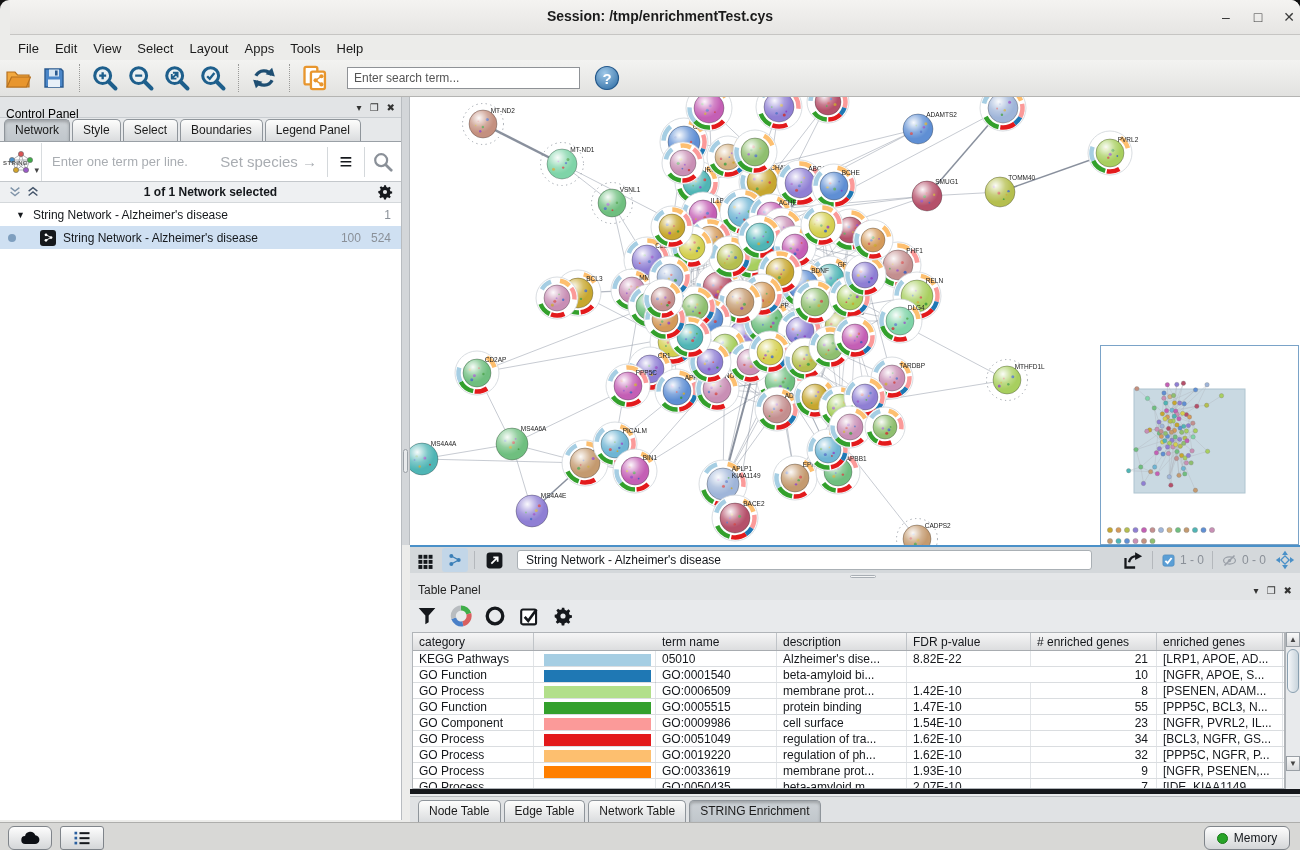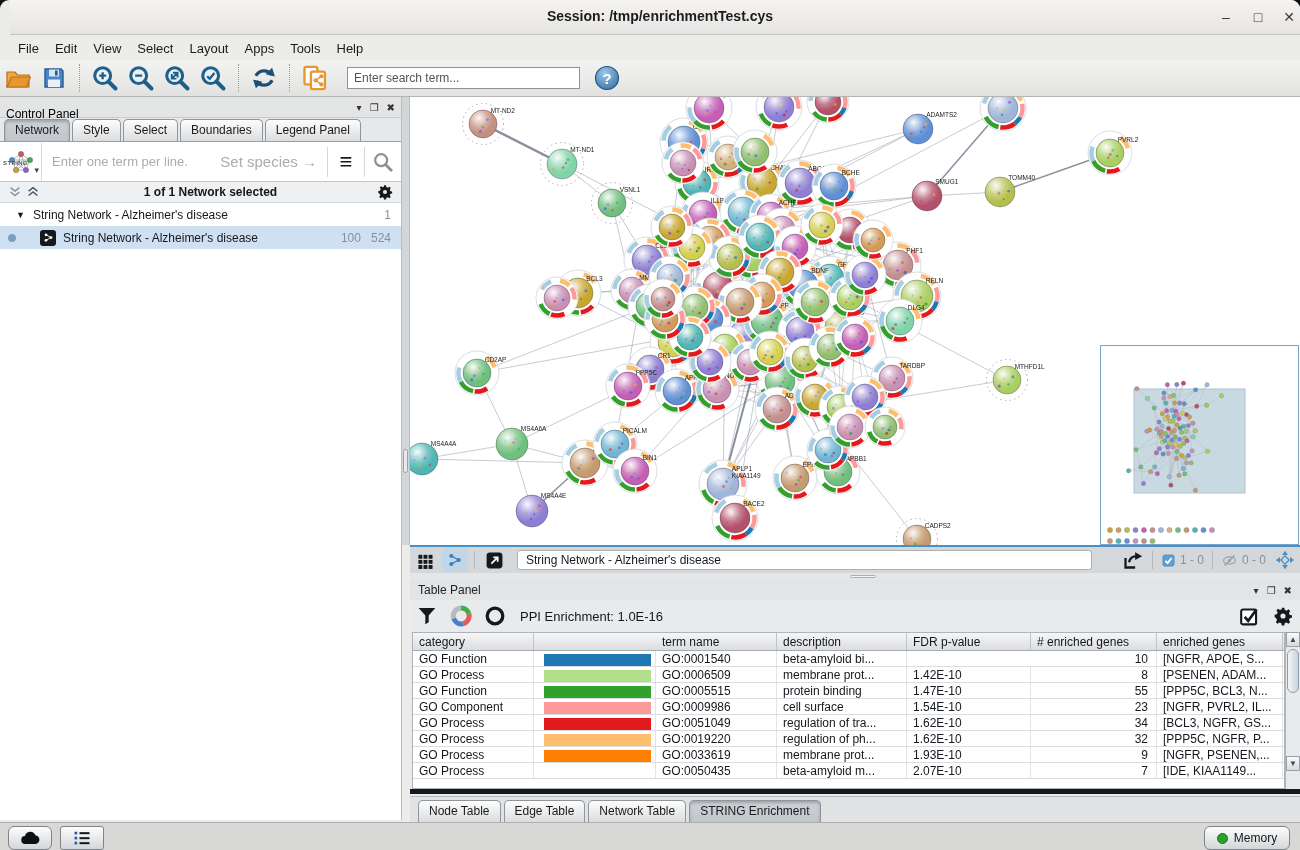--- a/index.html
+++ b/index.html
@@ -2537,21 +2537,20 @@
       <div class="tp-icon">
           <svg width="22" height="22">
             <use href="#i-donut"></use>
           </svg>
         </div>
       <div class="tp-icon">
           <svg width="22" height="22">
             <use href="#i-ring"></use>
           </svg>
         </div>
-      <span id="ppi-text">PPI Enrichment: 1.0E-16</span>
       <div class="tp-icon">
           <svg width="21" height="21">
             <use href="#i-checkbox-black"></use>
           </svg>
         </div>
       <div class="tp-icon">
           <svg width="20" height="20">
             <use href="#i-gear"></use>
           </svg>
         </div>
@@ -2560,20 +2559,31 @@
       <div class="thead" id="table-head">
           <div class="th" style="width: 121px;">category</div>
           <div class="th" style="width: 122px; margin-top: 48px;">chart color</div>
           <div class="th" style="width: 121px;">term name</div>
           <div class="th" style="width: 130px;">description</div>
           <div class="th" style="width: 124px;">FDR p-value</div>
           <div class="th" style="width: 126px;"># enriched genes</div>
           <div class="th" style="width: 126px;">enriched genes</div>
         </div>
       <div id="table-body">
+          <div class="trow">
+            <div class="td" style="width: 121px;">KEGG Pathways</div>
+            <div class="td" style="width: 122px;">
+              <div class="swatch" style="background: rgb(166, 206, 227);"></div>
+            </div>
+            <div class="td" style="width: 121px;">05010</div>
+            <div class="td" style="width: 130px;">Alzheimer's dise...</div>
+            <div class="td" style="width: 124px;">8.82E-22</div>
+            <div class="td num" style="width: 126px;">21</div>
+            <div class="td" style="width: 126px;">[LRP1, APOE, AD...</div>
+          </div>
           <div class="trow">
             <div class="td" style="width: 121px;">GO Function</div>
             <div class="td" style="width: 122px;">
               <div class="swatch" style="background: rgb(31, 120, 180);"></div>
             </div>
             <div class="td" style="width: 121px;">GO:0001540</div>
             <div class="td" style="width: 130px;">beta-amyloid bi...</div>
             <div class="td" style="width: 124px; margin-top: 16px;">1.7E-12</div>
             <div class="td num" style="width: 126px;">10</div>
             <div class="td" style="width: 126px;">[NGFR, APOE, S...</div>

